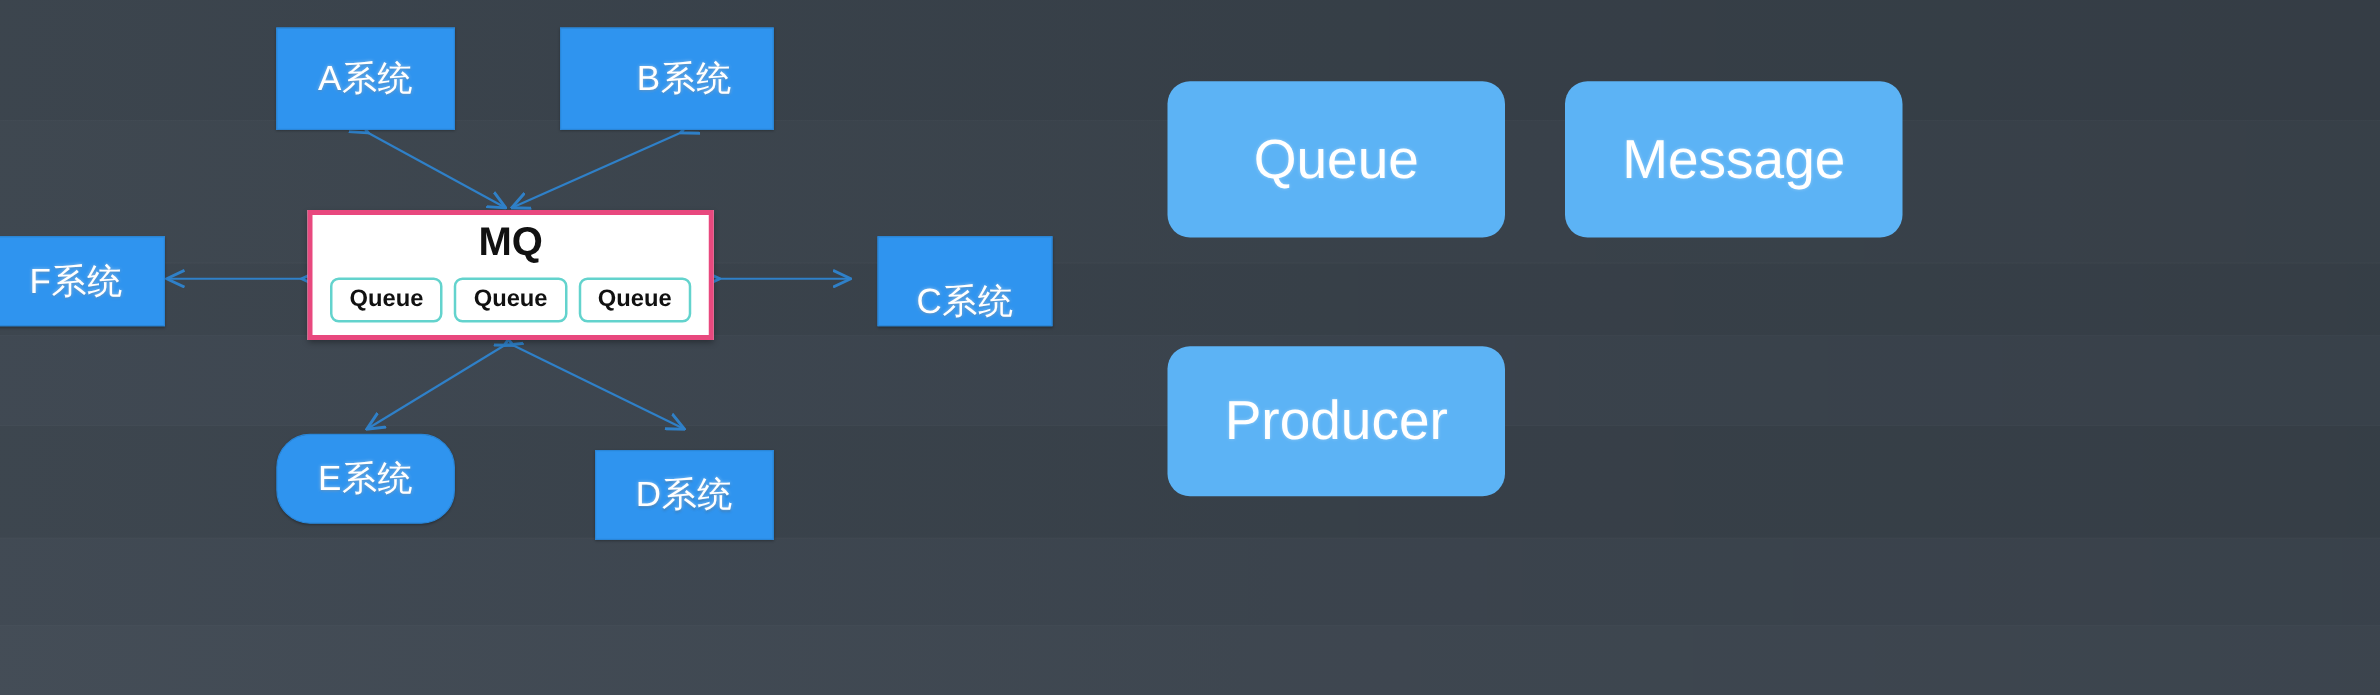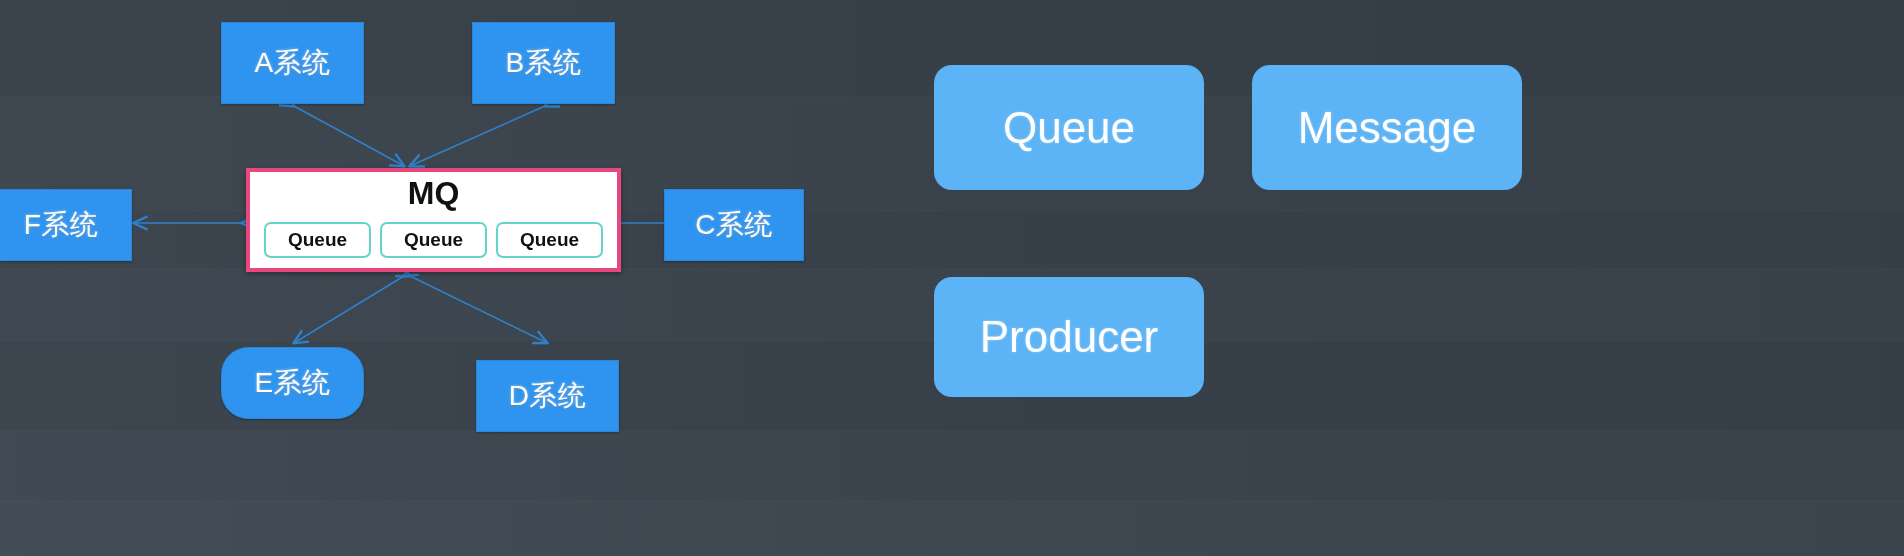--- a/index.html
+++ b/index.html
@@ -34,21 +34,21 @@
     color:#ffffff;
     font-size:28px;
     letter-spacing:.5px;
     text-shadow:0 0 3px rgba(255,255,255,.55), 0 1px 2px rgba(0,0,0,.25);
     white-space:nowrap;
   }
 
   
   #mq-node{
     position:absolute;
-    left:246px;top:168px;width:375px;height:104px;
+    left:246px;top:168px;width:325px;height:104px;
     background:#ffffff;
     border:4px solid #e8487e;
     box-sizing:border-box;
     box-shadow:0 2px 5px rgba(0,0,0,.35);
   }
   #mq-title{
     position:absolute;left:0;right:0;top:5px;
     text-align:center;
     font-size:32px;font-weight:bold;color:#111111;
     line-height:1;
@@ -116,25 +116,25 @@
       <line x1="404" y1="276" x2="294" y2="343"></line>
 
       <line x1="410" y1="276" x2="547" y2="343"></line>
     </g>
   </svg>
 
   <div class="sysbox" style="left:221px;top:22px;width:141px;height:80px;">
     <span>A系统</span>
   </div>
 
-  <div class="sysbox" style="left:472px;top:22px;width:141px;height:80px;">
+  <div class="sysbox" style="left:448px;top:22px;width:141px;height:80px;padding-left:28px;">
     <span>B系统</span>
   </div>
 
-  <div class="sysbox" style="left:664px;top:189px;width:138px;height:70px;">
+  <div class="sysbox" style="left:702px;top:189px;width:138px;height:70px;align-items:flex-end;">
     <span>C系统</span>
   </div>
 
   <div class="sysbox" style="left:476px;top:360px;width:141px;height:70px;">
     <span>D系统</span>
   </div>
 
   <div class="sysbox" style="left:221px;top:347px;width:141px;height:70px;border-radius:27px;">
     <span>E系统</span>
   </div>

